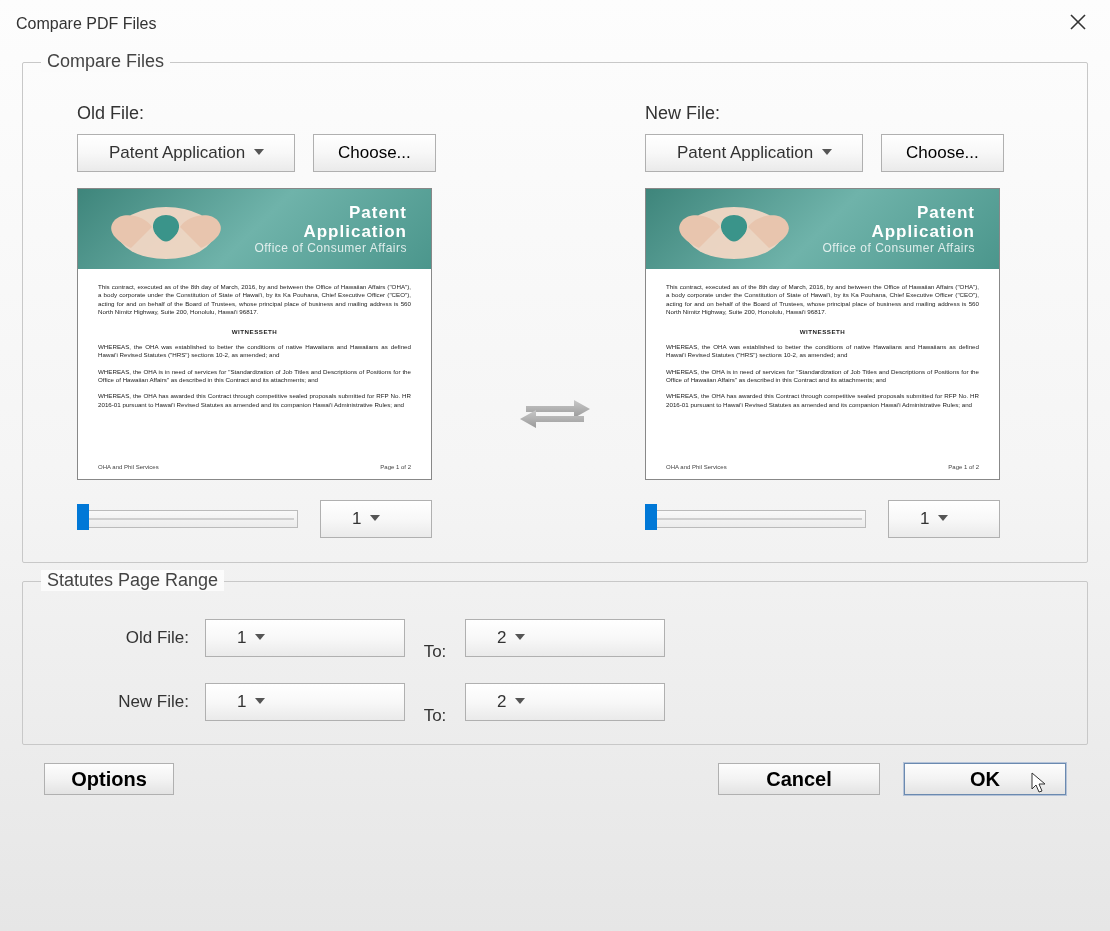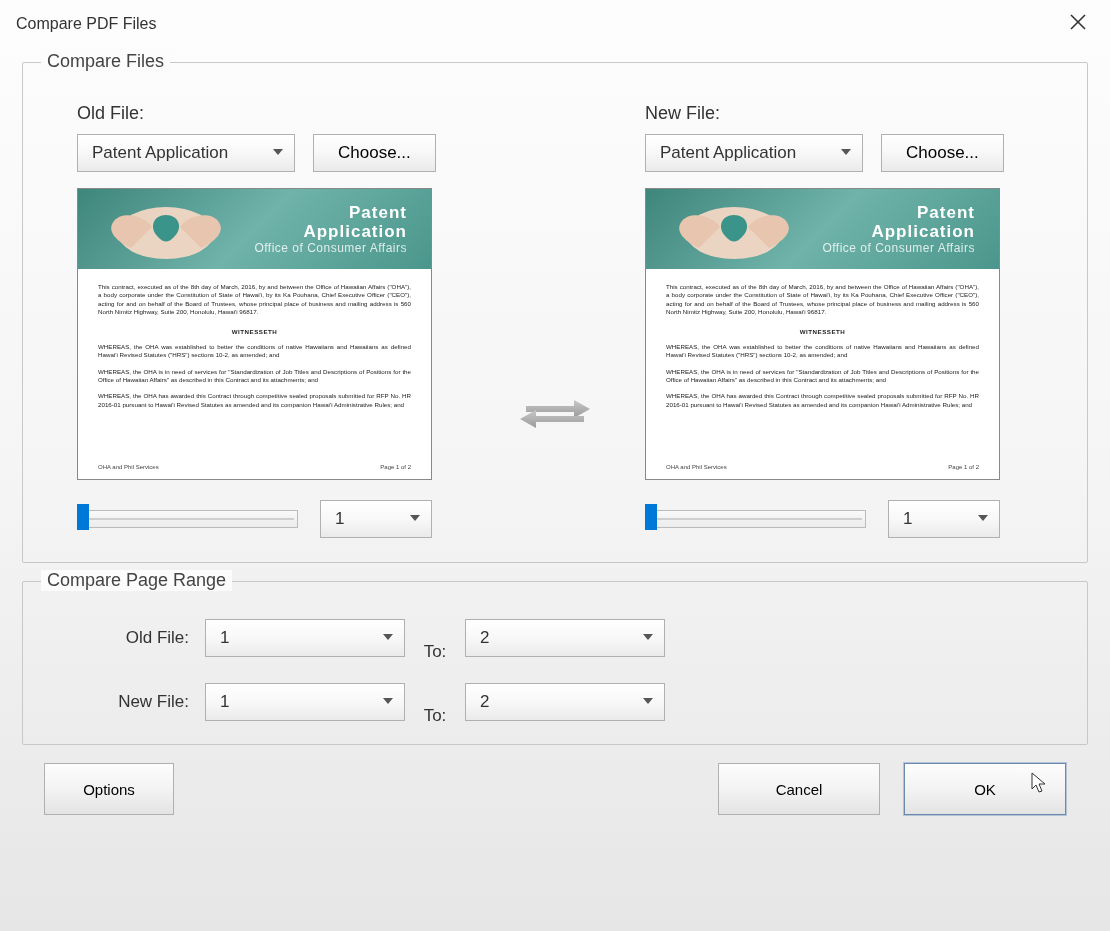--- a/index.html
+++ b/index.html
@@ -86,25 +86,24 @@
     margin-bottom: 10px;
   }
   .file-controls {
     display: flex;
     gap: 18px;
     margin-bottom: 16px;
   }
   .dropdown, .page-select {
     display: inline-flex;
     align-items: center;
-    justify-content: space-between;
     height: 38px;
     border: 1px solid var(--border-gray);
     background: linear-gradient(to bottom, #fff 0%, #f8f8f8 50%, var(--bg-field-end) 100%);
-    padding: 0 10px 0 14px;
+    padding: 0 10px 0 31px;
     font-size: 17px;
     cursor: pointer;
     position: relative;
   }
   .dropdown { min-width: 218px; }
   .chev { margin-left: 8px; }
   .chev svg { width: 12px; height: 12px; fill: #555; }
 
   .btn {
     height: 38px;
@@ -224,28 +223,29 @@
 
   
   .button-row {
     display: flex;
     align-items: center;
     padding: 0 22px 4px 22px;
     gap: 24px;
   }
   .button-row .spacer { flex: 1; }
   .big-btn {
-    height: 52px;
+    height: 32px;
     min-width: 162px;
     border: 1px solid var(--border-gray);
     background: linear-gradient(to bottom, #fdfdfd 0%, #f3f3f3 50%, #e3e3e3 100%);
-    font-size: 15px;
+    font-size: 20px;
     cursor: pointer;
     display:inline-flex; align-items:center; justify-content:center;
     position: relative;
+    font-weight: bold;
   }
   .options-btn { min-width: 130px; }
   .ok-btn { border-color: #6b8ab0; box-shadow: 0 0 0 1px rgba(80,120,180,.35);}
   .cursor-img {
     position: absolute;
     right: 18px; top: 8px;
     width: 16px; height: 22px;
     pointer-events: none;
   }
 </style>
@@ -394,21 +394,21 @@
               <span class="chev"><svg viewBox="0 0 12 12">
                     <path d="M1 3 L6 9 L11 3 Z"></path>
                   </svg></span>
             </div>
           </div>
         </div>
       </div>
     </div>
 
     <div class="groupbox" style="padding-top:32px; padding-bottom:18px;">
-      <div class="groupbox-legend">Compare Page Range</div>
+      <div class="groupbox-legend">Statutes Page Range</div>
       <div class="range-grid">
         <div class="range-label">Old File:</div>
         <div class="page-select" style="min-width:190px;">
           <span>1</span>
           <span class="chev"><svg viewBox="0 0 12 12">
                 <path d="M1 3 L6 9 L11 3 Z"></path>
               </svg></span>
         </div>
         <div class="range-to">To:</div>
         <div class="page-select" style="min-width:190px;">

